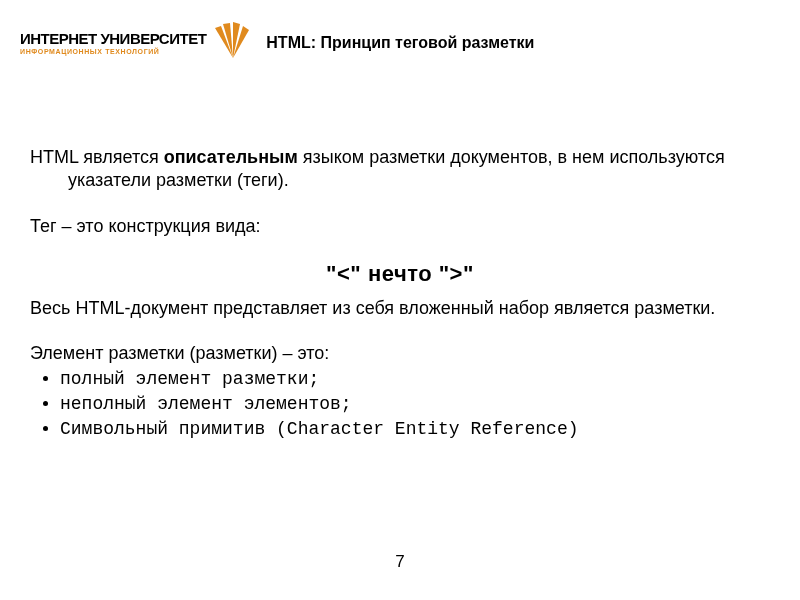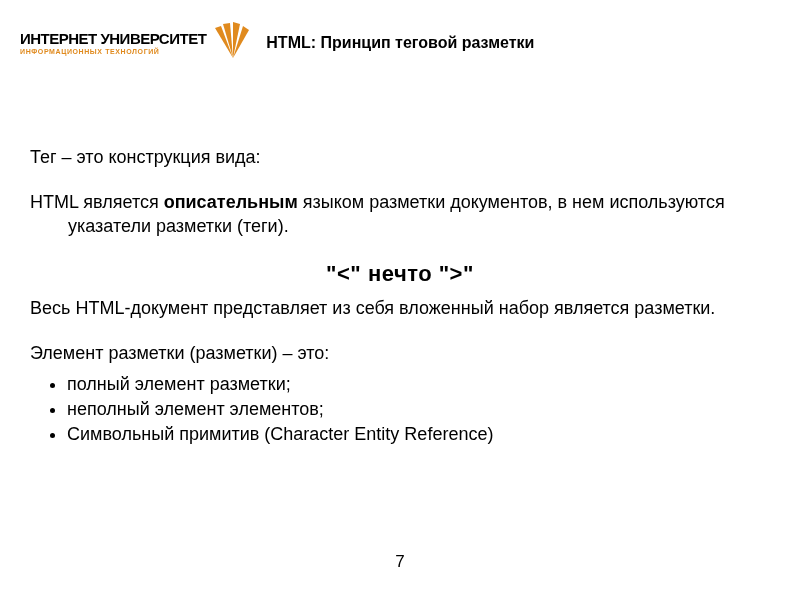--- a/index.html
+++ b/index.html
@@ -65,23 +65,24 @@
     text-align: center;
     font-size: 22px;
     font-weight: 700;
     margin: 0 0 8px 0;
     letter-spacing: 0.5px;
   }
   .list-intro {
     margin: 0 0 2px 0;
   }
   ul.bullets {
-    margin: 7px;
+    margin: 0;
     padding-left: 30px;
     list-style: disc;
+    font-family: Liberation Mono, monospace;
   }
   ul.bullets li {
     margin: 0;
     padding: 0 0 2px 0;
   }
   .pagenum {
     position: absolute;
     bottom: 28px;
     left: 0;
     right: 0;
@@ -105,25 +106,25 @@
         <path d="M0,0 L0,-36 L7,-34 Z" fill="#e08a1e"></path>
         <path d="M0,0 L10,-32 L16,-28 Z" fill="#e08a1e"></path>
       </g>
     </svg>
   </span>
   <div class="title">HTML: Принцип теговой разметки</div>
 </div>
 
 <div class="content">
 
-  <p class="para">Тег – это конструкция вида:</p>
-
   <p class="para indent-hang">
     <span>HTML является </span><span class="bold">описательным</span><span> языком разметки документов, в нем используются указатели разметки (теги).</span>
   </p>
+
+  <p class="para">Тег – это конструкция вида:</p>
 
   <p class="tag-construction">"&lt;" нечто "&gt;"</p>
 
   <p class="para indent-hang">Весь HTML-документ представляет из себя вложенный набор является разметки.</p>
 
   <p class="list-intro">Элемент разметки (разметки) – это:</p>
   <ul class="bullets">
     <li>полный элемент разметки;</li>
     <li>неполный элемент элементов;</li>
     <li>Символьный примитив (Character Entity Reference)</li>

